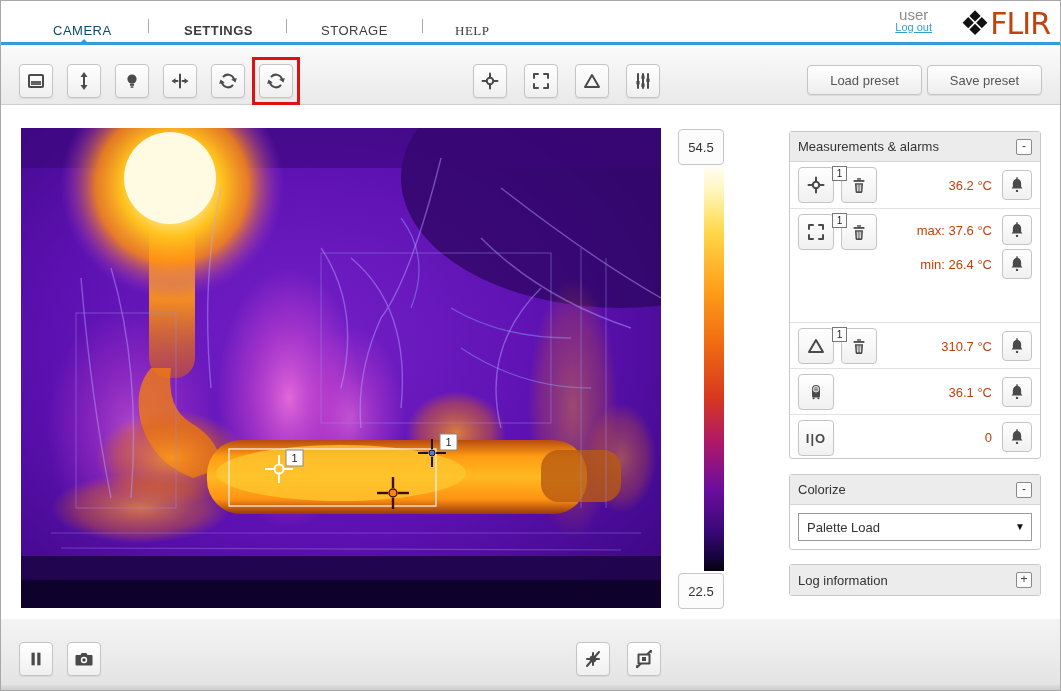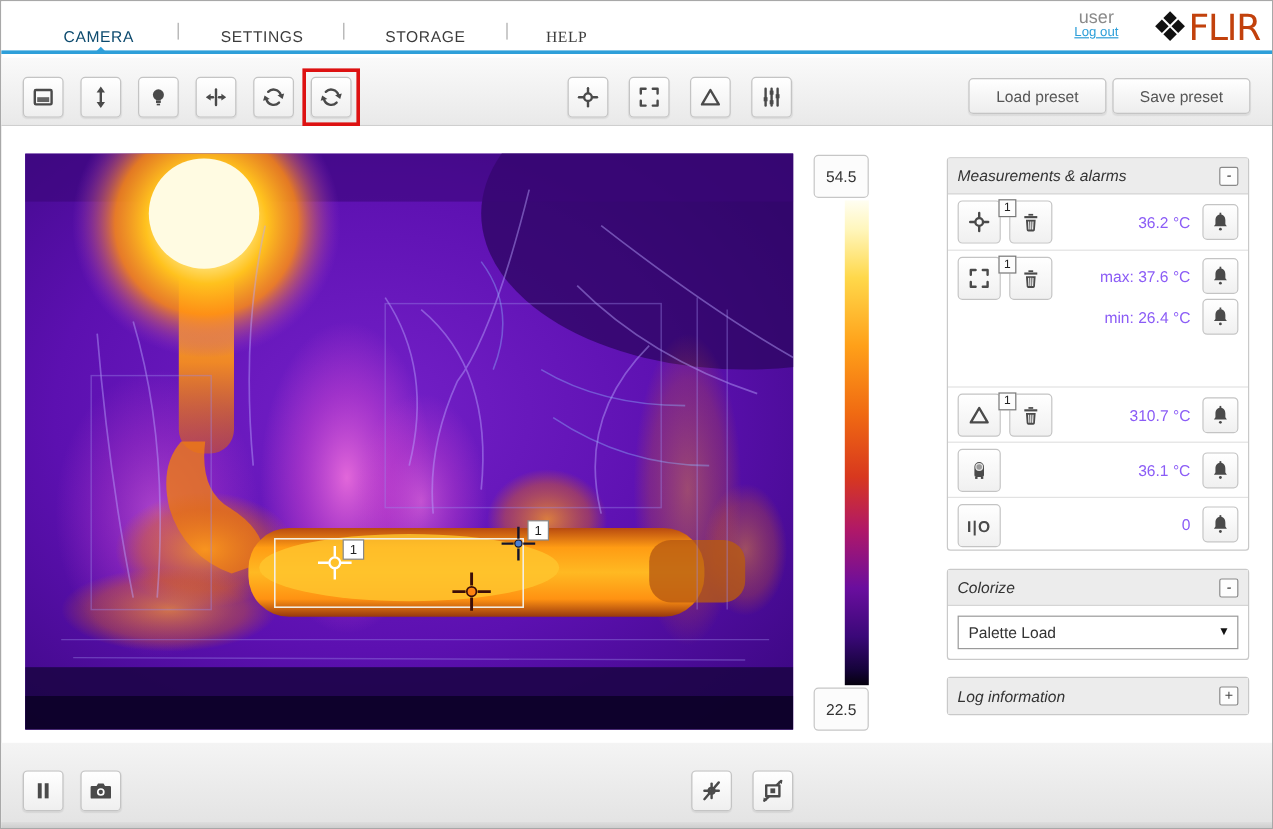--- a/index.html
+++ b/index.html
@@ -26,30 +26,30 @@
   .preset-btn { position:absolute; top:17px; width:115px; height:30px; background:linear-gradient(#ffffff,#ededed); border:1px solid #c4c4c4; border-radius:4px; font-size:13px; color:#555; cursor:pointer; display:flex; align-items:center; justify-content:center; box-shadow:0 1px 1px rgba(0,0,0,.07); }
 
   
   .thermal { position:absolute; left:20px; top:127px; width:640px; height:480px; background:#4a0b96; }
   .scale-box { position:absolute; left:677px; width:46px; height:36px; background:#fcfcfc; border:1px solid #c6c6c6; border-radius:4px; font-size:13px; color:#333; display:flex; align-items:center; justify-content:center; }
   .scale-bar { position:absolute; left:703px; top:166px; width:20px; height:404px;
     background:linear-gradient(#fffef2 0%, #fff6bc 6%, #ffd84a 16%, #ffa019 30%, #f06a12 44%, #d8381e 57%, #b01868 68%, #6a0e9e 80%, #3a0878 90%, #140338 97%, #05010d 100%); }
 
   
   .panel { position:absolute; left:788px; width:252px; background:#fff; border:1px solid #c9c9c9; border-radius:3px; }
-  .panel-header { height:30px; background:#ececec; display:flex; align-items:center; padding:0 8px; font-size:13px; color:#333;font-style:italic; }
+  .panel-header { height:30px; background:#ececec; display:flex; align-items:center; padding:0 8px; font-size:13px; color:#333; }
   .panel-header.with-body { border-bottom:1px solid #d5d5d5; }
   .collapse-btn { margin-left:auto; width:16px; height:16px; border:1px solid #8a8a8a; border-radius:2px; background:#fdfdfd; font-size:12px; line-height:13px; text-align:center; color:#444; cursor:pointer; }
   .mrow { position:relative; }
   .mrow + .mrow { border-top:1px solid #e2e2e2; }
   .tool-btn { position:absolute; left:8px; top:5px; width:36px; height:36px; background:linear-gradient(#ffffff,#f0f0f0); border:1px solid #c4c4c4; border-radius:4px; display:flex; align-items:center; justify-content:center; cursor:pointer; }
   .trash-btn { position:absolute; left:51px; top:5px; width:36px; height:36px; background:linear-gradient(#ffffff,#f0f0f0); border:1px solid #c4c4c4; border-radius:4px; display:flex; align-items:center; justify-content:center; cursor:pointer; }
   .badge { position:absolute; left:33px; top:-2px; width:15px; height:15px; background:#fdfdfd; border:1px solid #777; font-size:10px; line-height:13px; text-align:center; color:#222; z-index:2; }
   .mline { display:flex; align-items:center; justify-content:flex-end; height:34px; padding-right:8px; }
-  .mline .val { font-size:13px; color:#8b5cf6; margin-right:10px; }
+  .mline .val { font-size:13px; color:#c2410c; margin-right:10px; }
   .bell-btn { width:30px; height:30px; background:linear-gradient(#ffffff,#f0f0f0); border:1px solid #c4c4c4; border-radius:4px; display:flex; align-items:center; justify-content:center; cursor:pointer; }
   .single { height:46px; }
   .single .mline { height:46px; }
   .io-glyph { font-size:13px; font-weight:bold; color:#4a4a4a; letter-spacing:1px; }
 
   .select-wrap { margin:8px; height:28px; border:1px solid #9a9a9a; background:#fff; position:relative; display:flex; align-items:center; padding:0 22px 0 8px; font-size:13px; color:#333; cursor:pointer; }
   .select-caret { position:absolute; right:6px; top:7px; font-size:10px; color:#111; }
 
   
   .footer { position:absolute; left:0; top:618px; width:100%; height:73px; background:linear-gradient(#f4f4f4,#e2e2e2); }
@@ -61,21 +61,21 @@
   .icf { fill:#4a4a4a; stroke:none; }
 </style>
 </head>
 <body>
 
 <div class="page">
 
   <div class="nav">
     <span class="nav-item active" style="left:52px;">CAMERA</span>
     <span class="nav-sep" style="left:147px;"></span>
-    <span class="nav-item" style="left:183px;">SETTINGS</span>
+    <span class="nav-item" style="left:183px;font-weight:bold;">SETTINGS</span>
     <span class="nav-sep" style="left:285px;"></span>
     <span class="nav-item" style="left:320px;">STORAGE</span>
     <span class="nav-sep" style="left:421px;"></span>
     <span class="nav-item" style="left:454px;font-family:Liberation Serif, serif;">HELP</span>
     <span class="nav-caret" style="left:77px;"></span>
     <div class="user-block">
       <div class="user-label">user</div>
       <div class="logout-link">Log out</div>
     </div>
     <div class="brand">

